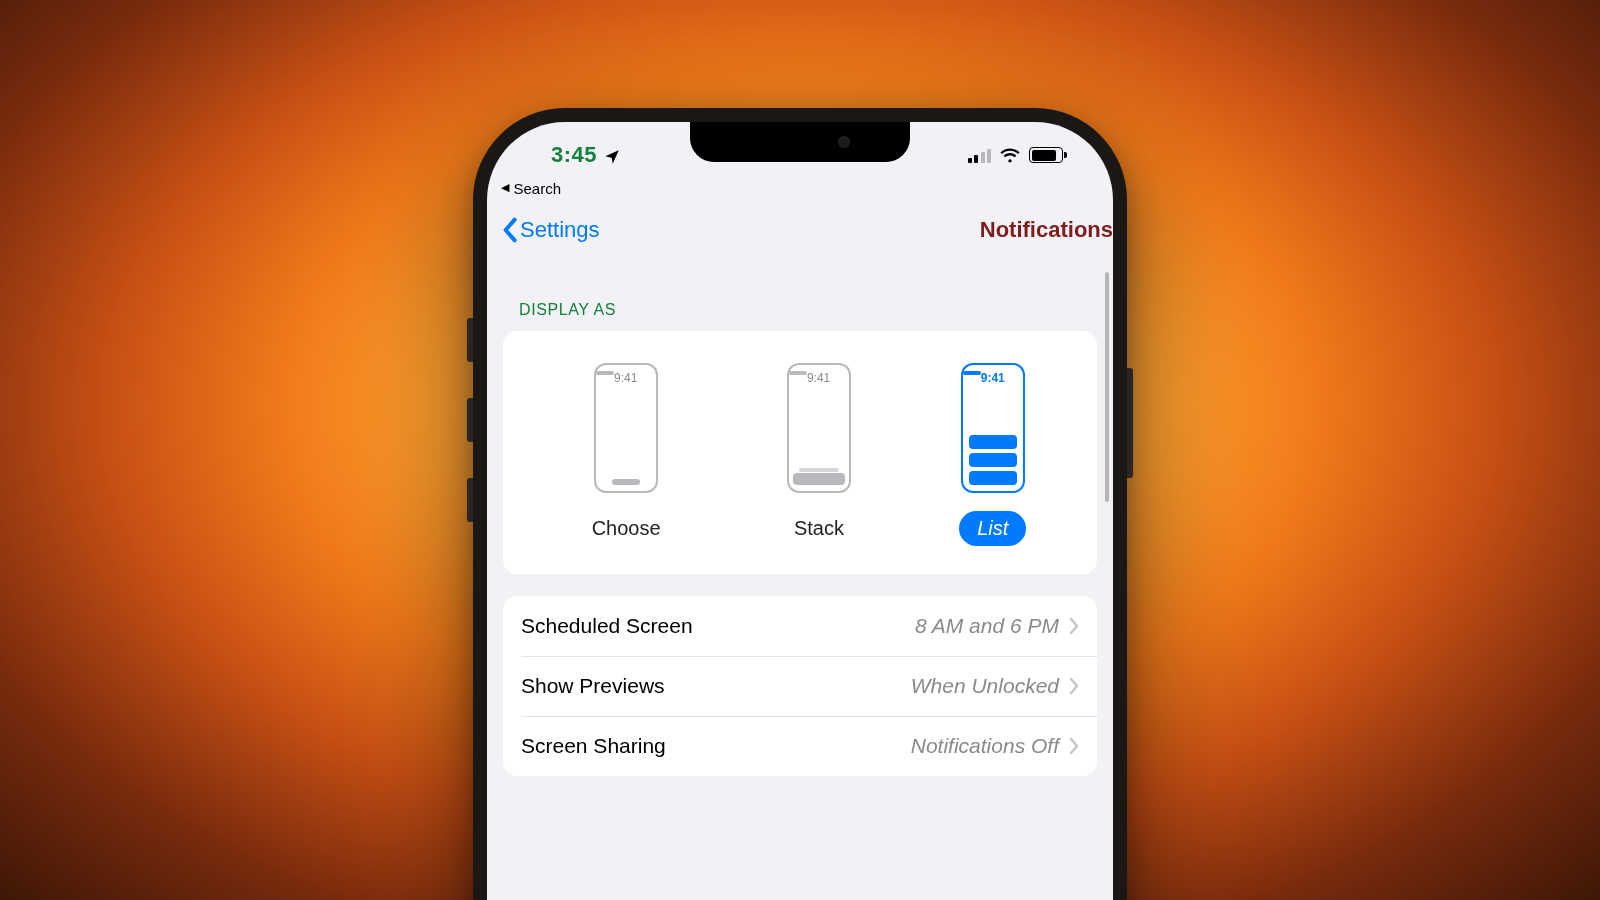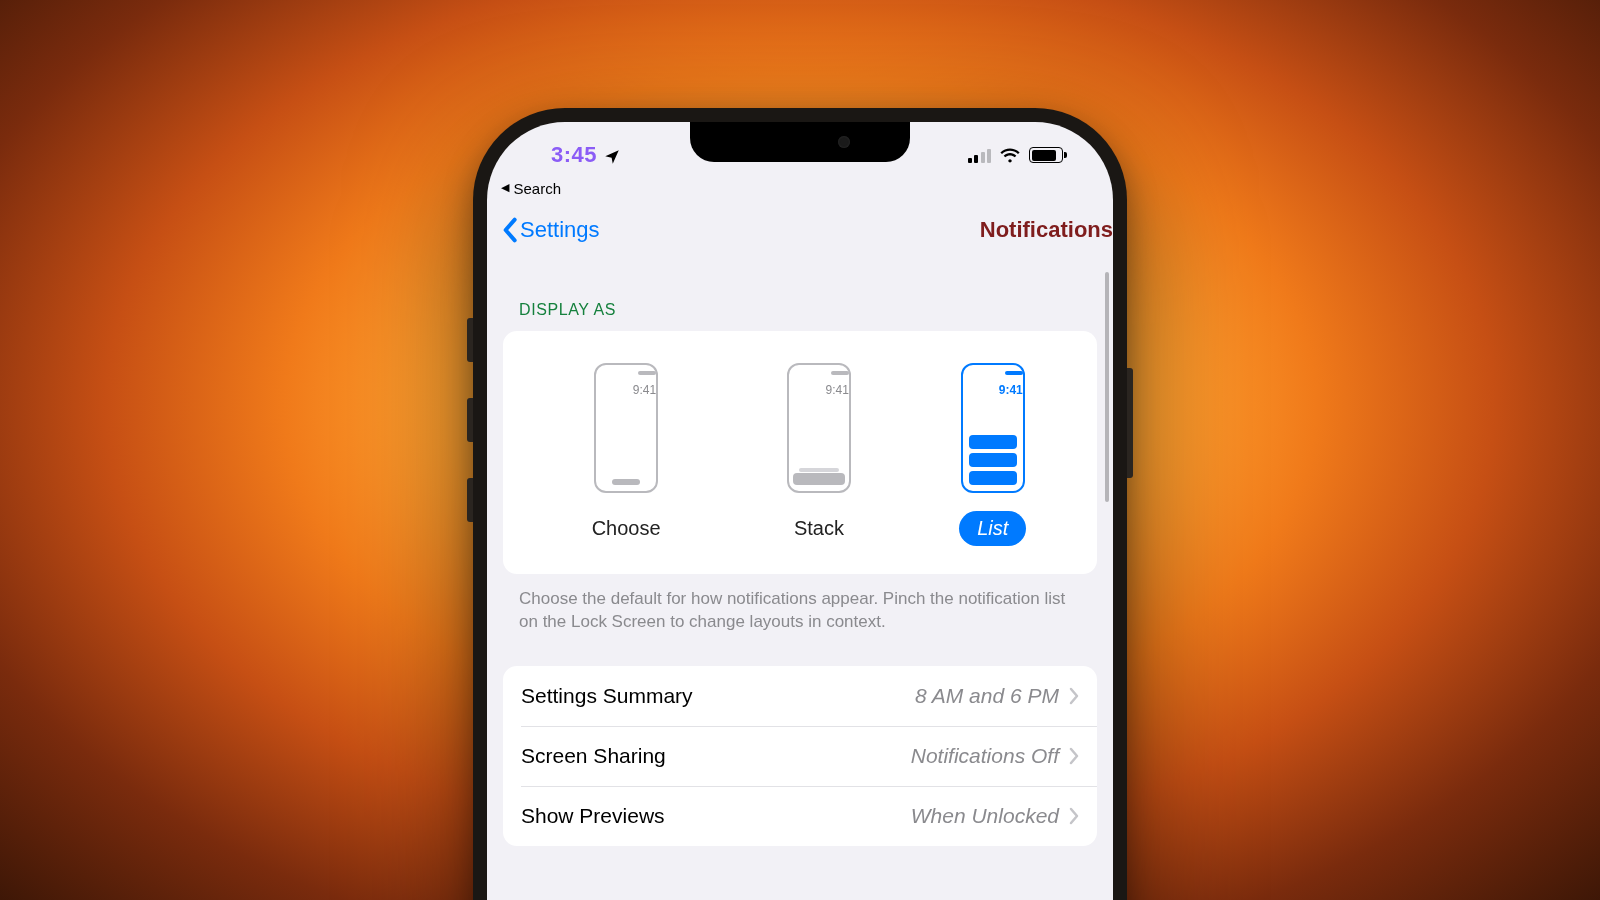--- a/index.html
+++ b/index.html
@@ -64,21 +64,21 @@
     background:#1a1a1a; box-shadow: inset 0 0 2px #333;
   }
 
   
   .status-bar {
     height: 56px;
     display: flex;
     justify-content: space-between;
     align-items: center;
     padding: 10px 28px 0 28px;
-    color: #8b5cf6;
+    color: #15803d;
   }
   .status-left {
     display:flex; align-items:center; gap:6px;
     font-weight:600; font-size:22px; letter-spacing:0.5px;
     margin-left:36px;
   }
   .loc-icon {
     width:18px; height:18px;
   }
   .status-right {
@@ -153,21 +153,21 @@
     padding:6px 18px; border-radius:20px;
   }
   .da-opt.selected .da-label { background:#007aff; color:#fff; font-weight:500;font-style:italic;}
 
   
   .mini {
     width:64px; height:130px;
     border:2.5px solid #b9b9bd;
     border-radius:12px;
     position:relative;
-    display:flex; flex-direction:column; align-items:flex-end;
+    display:flex; flex-direction:row; align-items:flex-start;
     padding-top:6px;
   }
   .mini .mnotch {
     width:18px; height:4px; background:#b9b9bd; border-radius:3px;
     margin-bottom:8px;
   }
   .mini .mtime { font-size:12px; color:#8a8a8e; font-weight:500;}
   .da-opt.selected .mini { border-color:#007aff; }
   .da-opt.selected .mini .mnotch { background:#007aff; }
   .da-opt.selected .mini .mtime { color:#007aff; font-weight:600;}
@@ -305,55 +305,54 @@
                   <div></div>
                   <div></div>
                 </div>
             </div>
             <span class="da-label">List</span>
           </div>
 
         </div>
       </div>
 
-      <div class="section-footer">Choose the default for how notifications appear. Pinch the notification list on the Lock Screen to change layouts in context.</div>
 
       <div style="height:22px"></div>
 
       <div class="card">
         <div class="list-row">
-          <span class="rl">Settings Summary</span>
+          <span class="rl">Scheduled Screen</span>
           <span class="rv">
             <span>8 AM and 6 PM</span>
+            <span class="chev">
+                <svg viewBox="0 0 10 18" fill="none" stroke="currentColor" stroke-width="2.5" stroke-linecap="round" stroke-linejoin="round">
+                  <polyline points="2,2 8,9 2,16"></polyline>
+                </svg>
+              </span>
+          </span>
+        </div>
+        <div class="list-row">
+          <span class="rl">Show Previews</span>
+          <span class="rv">
+            <span>When Unlocked</span>
             <span class="chev">
                 <svg viewBox="0 0 10 18" fill="none" stroke="currentColor" stroke-width="2.5" stroke-linecap="round" stroke-linejoin="round">
                   <polyline points="2,2 8,9 2,16"></polyline>
                 </svg>
               </span>
           </span>
         </div>
         <div class="list-row">
           <span class="rl">Screen Sharing</span>
           <span class="rv">
             <span>Notifications Off</span>
             <span class="chev">
                 <svg viewBox="0 0 10 18" fill="none" stroke="currentColor" stroke-width="2.5" stroke-linecap="round" stroke-linejoin="round">
                   <polyline points="2,2 8,9 2,16"></polyline>
                 </svg>
               </span>
           </span>
         </div>
-        <div class="list-row">
-          <span class="rl">Show Previews</span>
-          <span class="rv">
-            <span>When Unlocked</span>
-            <span class="chev">
-                <svg viewBox="0 0 10 18" fill="none" stroke="currentColor" stroke-width="2.5" stroke-linecap="round" stroke-linejoin="round">
-                  <polyline points="2,2 8,9 2,16"></polyline>
-                </svg>
-              </span>
-          </span>
-        </div>
       </div>
 
     </div>
   </div>
 </div>
 
 </body></html>

